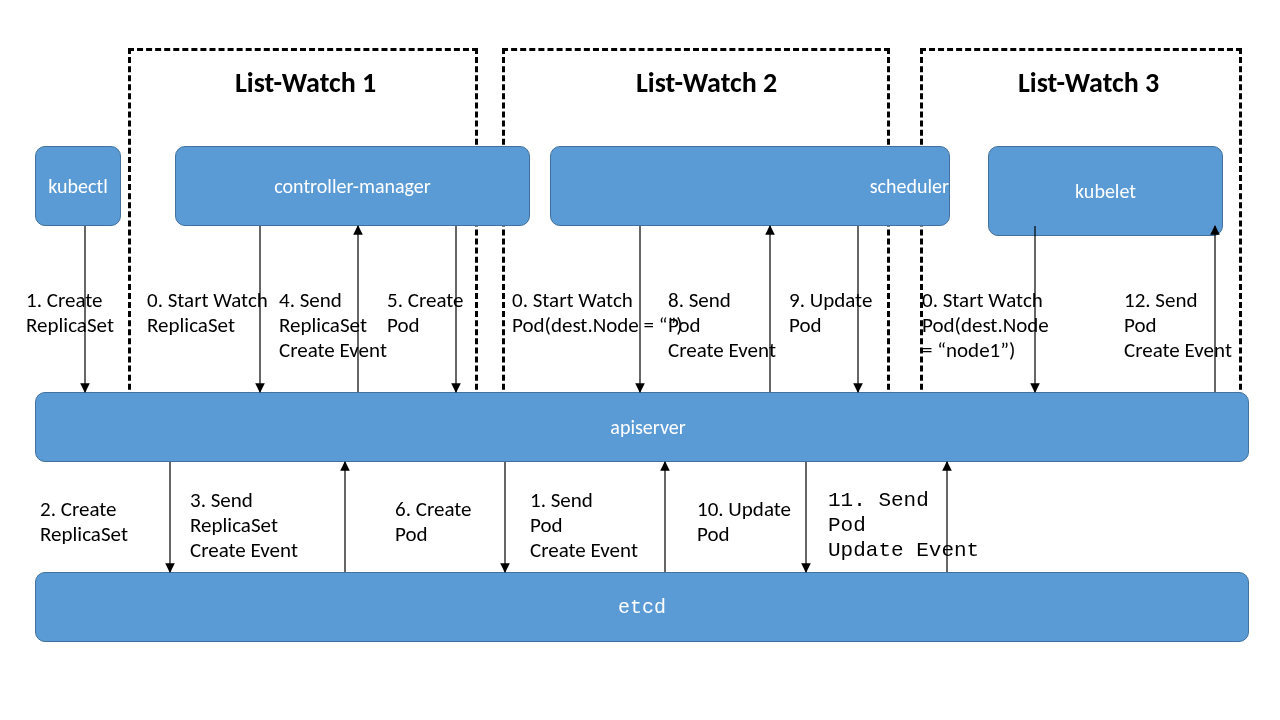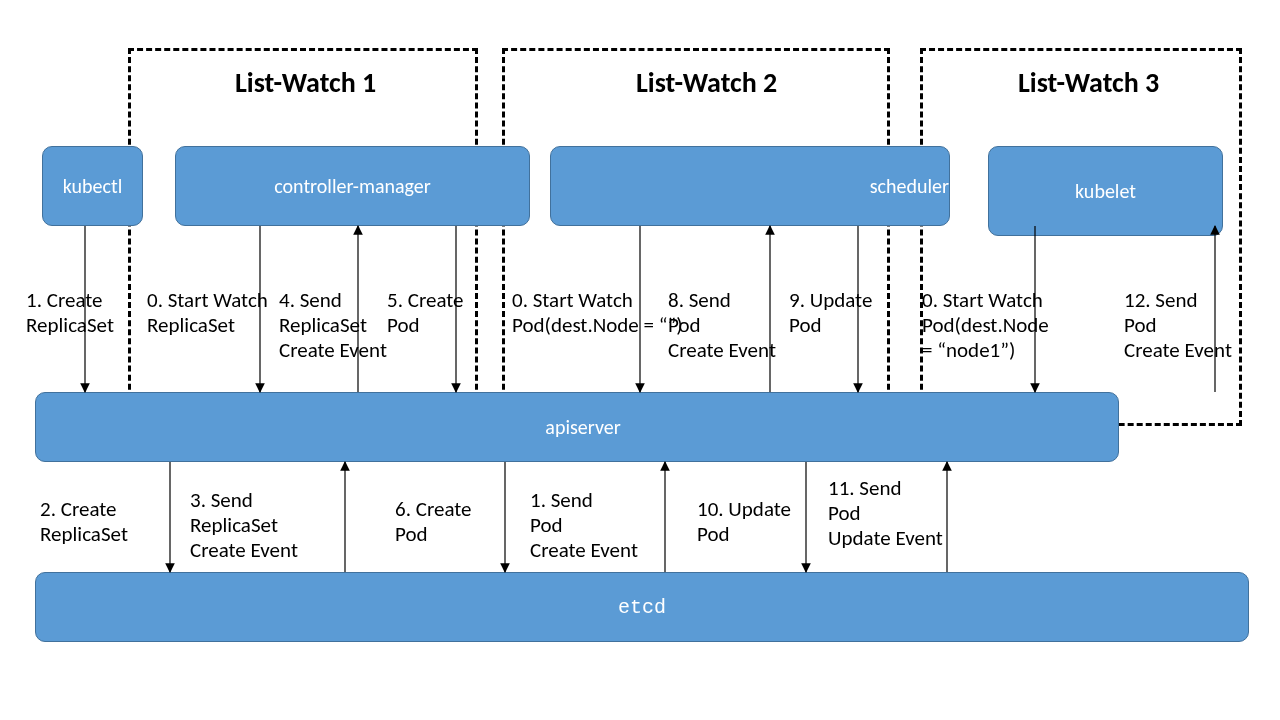--- a/index.html
+++ b/index.html
@@ -61,34 +61,34 @@
 <div class="canvas">
 
   <div class="dashed" style="left:128px; top:48px; width:350px; height:378px;"></div>
   <div class="dashed" style="left:502px; top:48px; width:388px; height:378px;"></div>
   <div class="dashed" style="left:920px; top:48px; width:322px; height:378px;"></div>
 
   <div class="title" style="left:235px; top:65px;">List-Watch 1</div>
   <div class="title" style="left:636px; top:65px;">List-Watch 2</div>
   <div class="title" style="left:1018px; top:65px;">List-Watch 3</div>
 
-  <div class="box" style="left:42px; top:146px; width:101px; height:80px;">
+  <div class="box" style="left:35px; top:146px; width:86px; height:80px;">
     <span>kubectl</span>
   </div>
   <div class="box" style="left:175px; top:146px; width:355px; height:80px;">
     <span>controller-manager</span>
   </div>
   <div class="box" style="left:550px; top:146px; width:400px; height:80px;justify-content:flex-end;">
     <span>scheduler</span>
   </div>
   <div class="box" style="left:988px; top:146px; width:235px; height:90px;">
     <span>kubelet</span>
   </div>
 
-  <div class="box" style="left:35px; top:392px; width:1084px; height:70px;padding-left:12px;">
+  <div class="box" style="left:35px; top:392px; width:1214px; height:70px;padding-left:12px;">
     <span>apiserver</span>
   </div>
 
   <div class="box" style="left:35px; top:572px; width:1214px; height:70px;font-family:Liberation Mono, monospace;">
     <span>etcd</span>
   </div>
 
   <div class="label" style="left:26px;  top:288px;">1. Create
 ReplicaSet</div>
   <div class="label" style="left:147px; top:288px;">0. Start Watch
@@ -117,21 +117,21 @@
   <div class="label" style="left:190px; top:488px;">3. Send
 ReplicaSet
 Create Event</div>
   <div class="label" style="left:395px; top:497px;">6. Create
 Pod</div>
   <div class="label" style="left:530px; top:488px;">1. Send
 Pod
 Create Event</div>
   <div class="label" style="left:697px; top:497px;">10. Update
 Pod</div>
-  <div class="label" style="left:828px; top:476px;">11. Send
+  <div class="label" style="left:828px; top:488px;font-family:Liberation Mono, monospace;">11. Send
 Pod
 Update Event</div>
 
   <svg class="arrows" viewBox="0 0 1280 720">
     <defs>
       <marker id="arrowhead" viewBox="0 0 10 10" refX="9" refY="5" markerWidth="8" markerHeight="8" orient="auto-start-reverse">
         <path d="M 0 0 L 10 5 L 0 10 z" fill="#000"></path>
       </marker>
     </defs>
     <g stroke="#000" stroke-width="1.2" fill="none">

